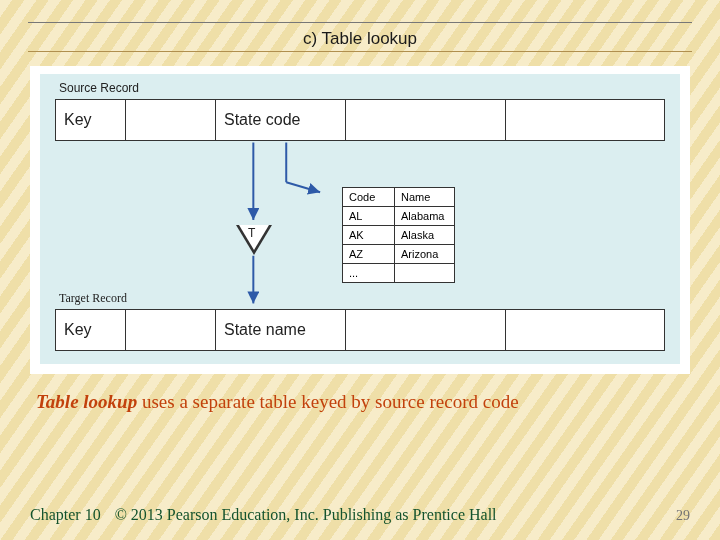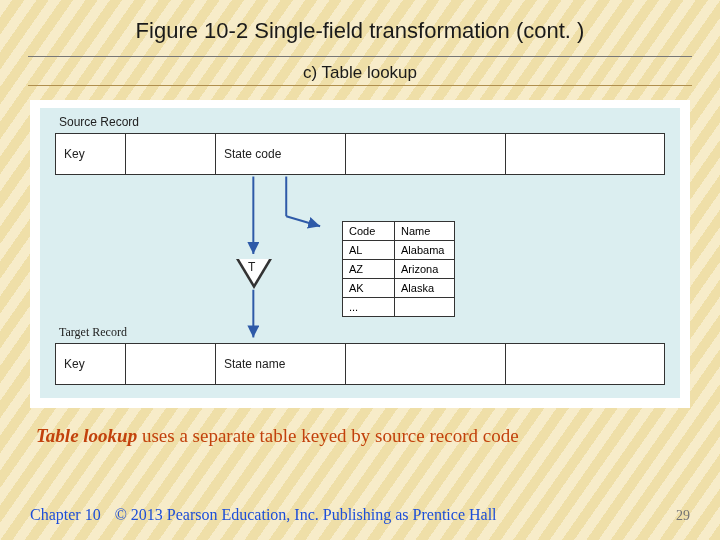--- a/index.html
+++ b/index.html
@@ -56,21 +56,21 @@
     left: 14px; right: 14px;
     height: 42px;
     display: flex;
     background: #fff;
     border: 1.5px solid #333;
   }
   .record-row .cell {
     border-right: 1.5px solid #333;
     display: flex; align-items: center; justify-content: flex-start;
     padding-left: 8px;
-    font-size: 12px;
+    font-size: 16px;
     color: #222;
   }
   .record-row .cell:last-child { border-right: none; }
   .c-key { flex: 0 0 70px; }
   .c-gap1 { flex: 0 0 90px; }
   .c-main { flex: 0 0 130px; }
   .c-rest { flex: 1 1 auto; }
   .c-rest2 { flex: 1 1 auto; }
 
   .lookup {
@@ -120,30 +120,29 @@
     line-height: 1.3;
   }
   .caption .bi { font-weight: bold; font-style: italic; }
 
   .footer {
     position: absolute;
     bottom: 16px; left: 30px; right: 30px;
     display: flex; align-items: baseline; justify-content: space-between;
     font-family: Georgia, 'Times New Roman', serif;
   }
-  .footer .left { font-size: 16px; color: #1d4ed8; }
+  .footer .left { font-size: 16px; color: #14532d; }
   .footer .left .chap { margin-right: 10px; }
   .footer .pg { font-size: 14px; color: #737373; }
 </style>
 </head>
 <body>
 
 <div class="slide">
 
-  <div class="title">Figure 10-2 Single-field transformation (cont. )</div>
   <hr class="rule">
   <div class="subtitle">c) Table lookup</div>
   <hr class="under-sub">
 
   <div class="diagram-wrap">
     <div class="diagram">
 
       <div class="sect-label" style="top:6px; left:18px;">Source Record</div>
 
       <div class="record-row" style="top:24px;">
@@ -158,26 +157,26 @@
         <tbody>
             <tr>
               <td>Code</td>
               <td>Name</td>
             </tr>
         <tr>
               <td>AL</td>
               <td>Alabama</td>
             </tr>
         <tr>
+              <td>AK</td>
+              <td>Alaska</td>
+            </tr>
+        <tr>
               <td>AZ</td>
               <td>Arizona</td>
-            </tr>
-        <tr>
-              <td>AK</td>
-              <td>Alaska</td>
             </tr>
         <tr>
               <td>...</td>
               <td></td>
             </tr>
       </tbody>
         </table>
 
       <div class="t-node"></div>
       <div class="t-node-inner"></div>

